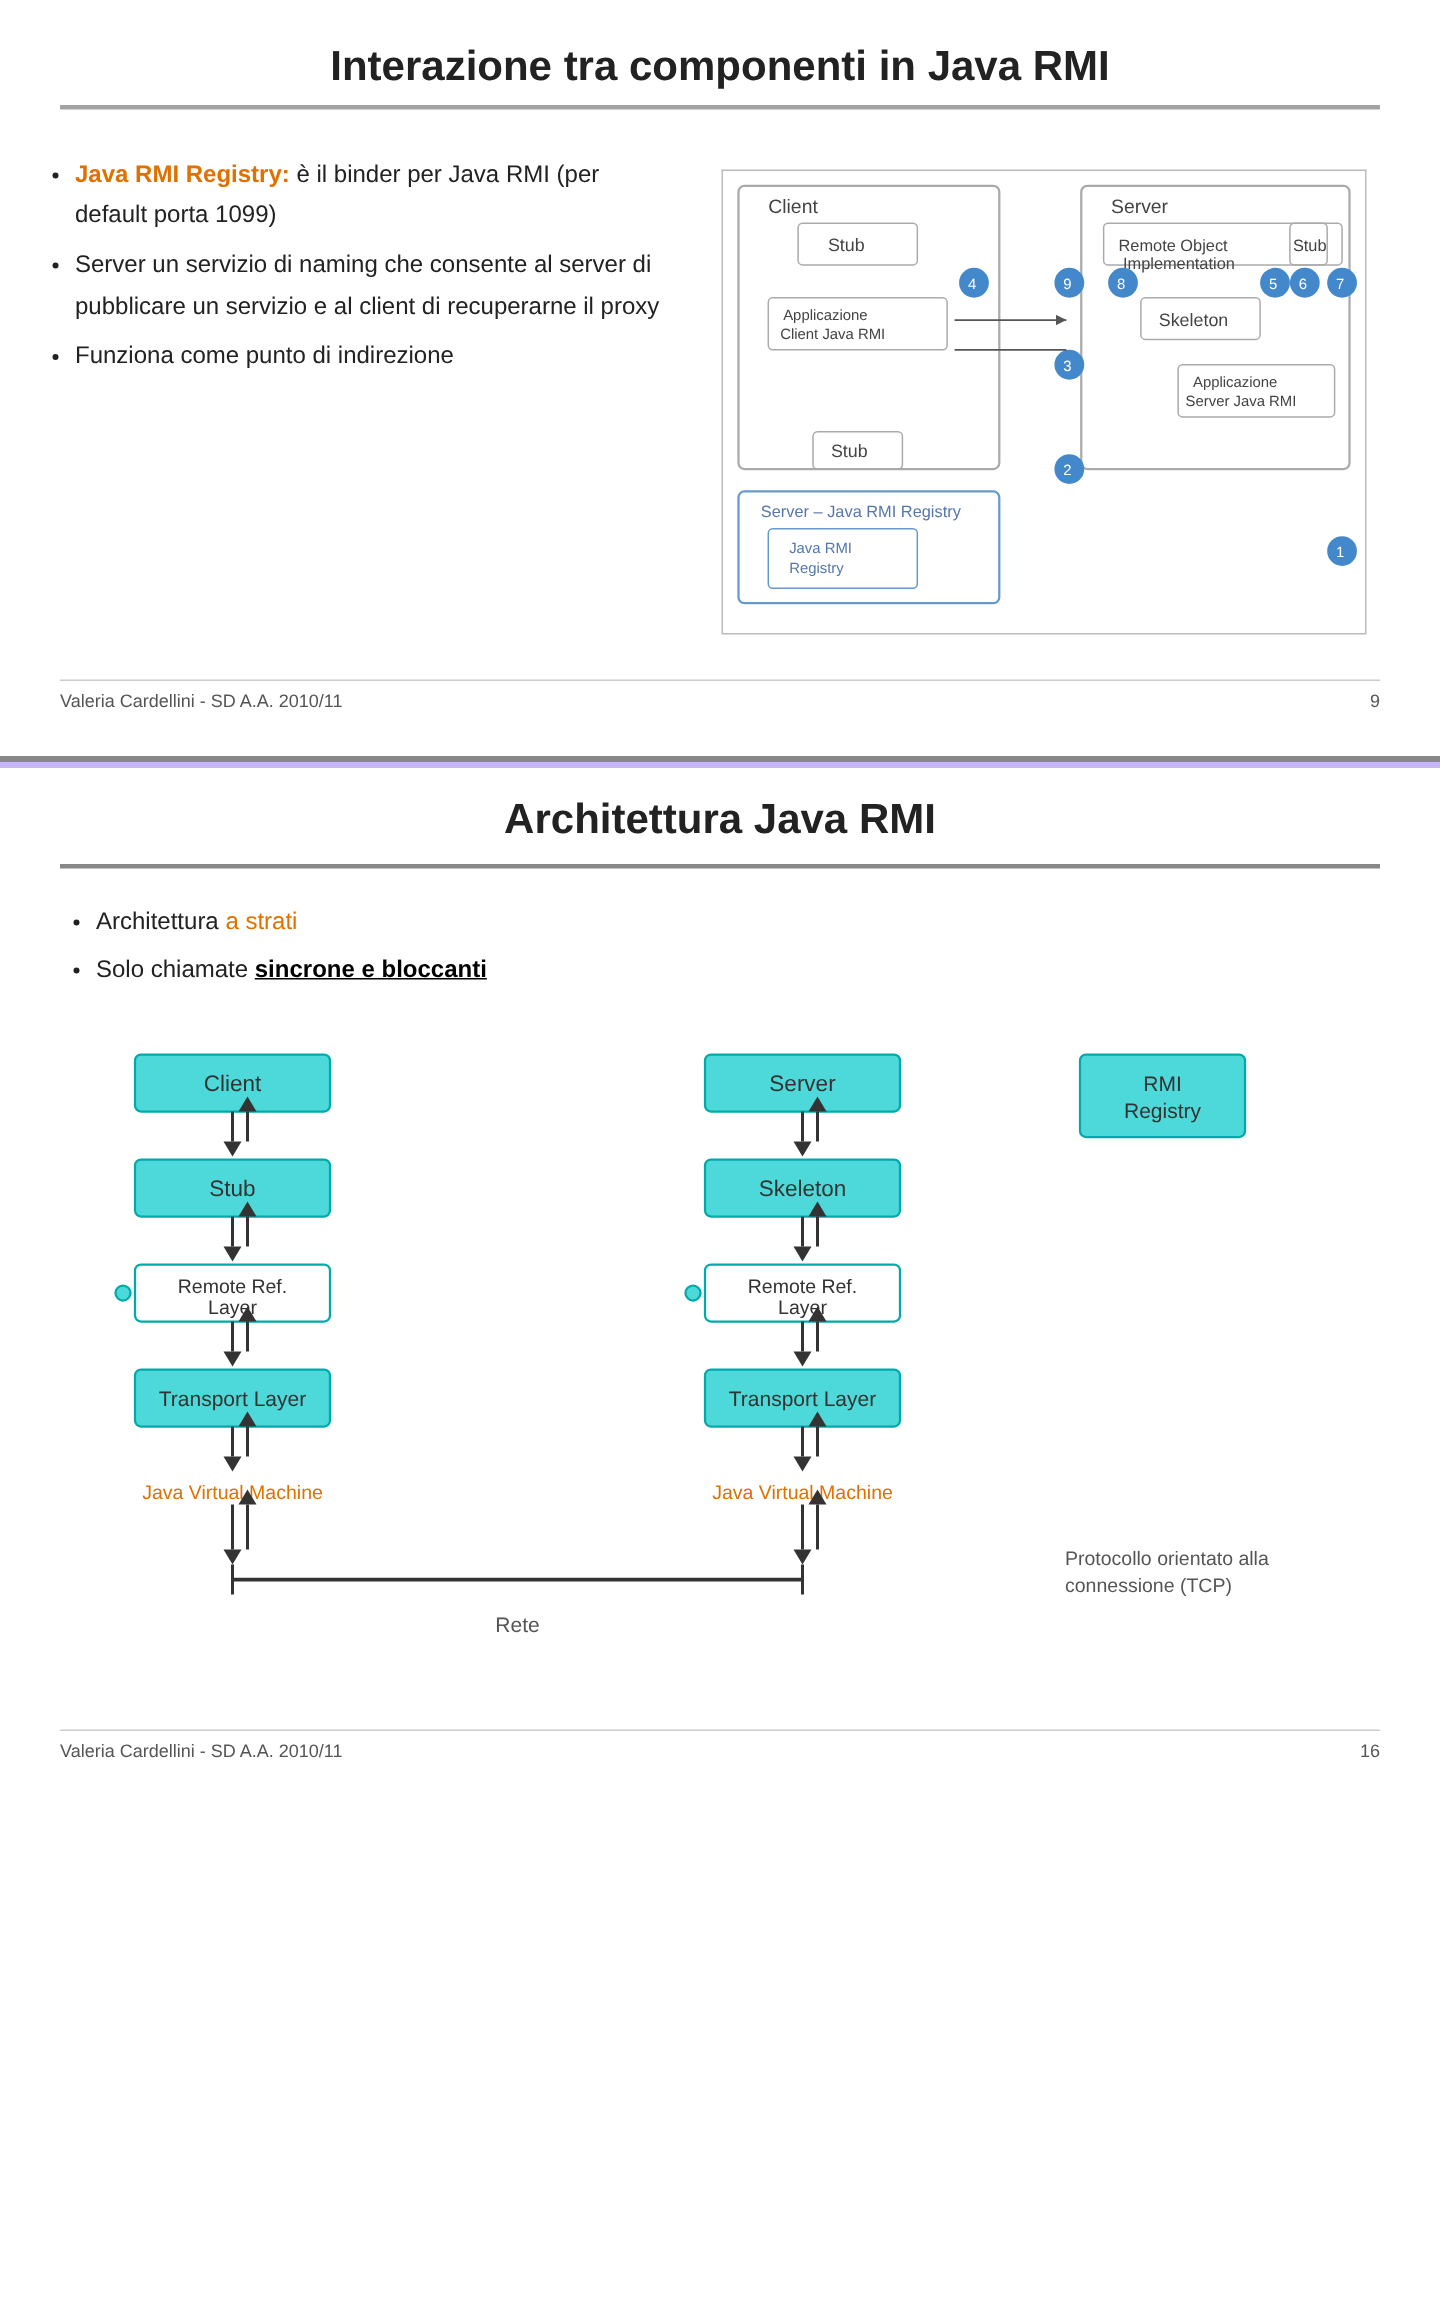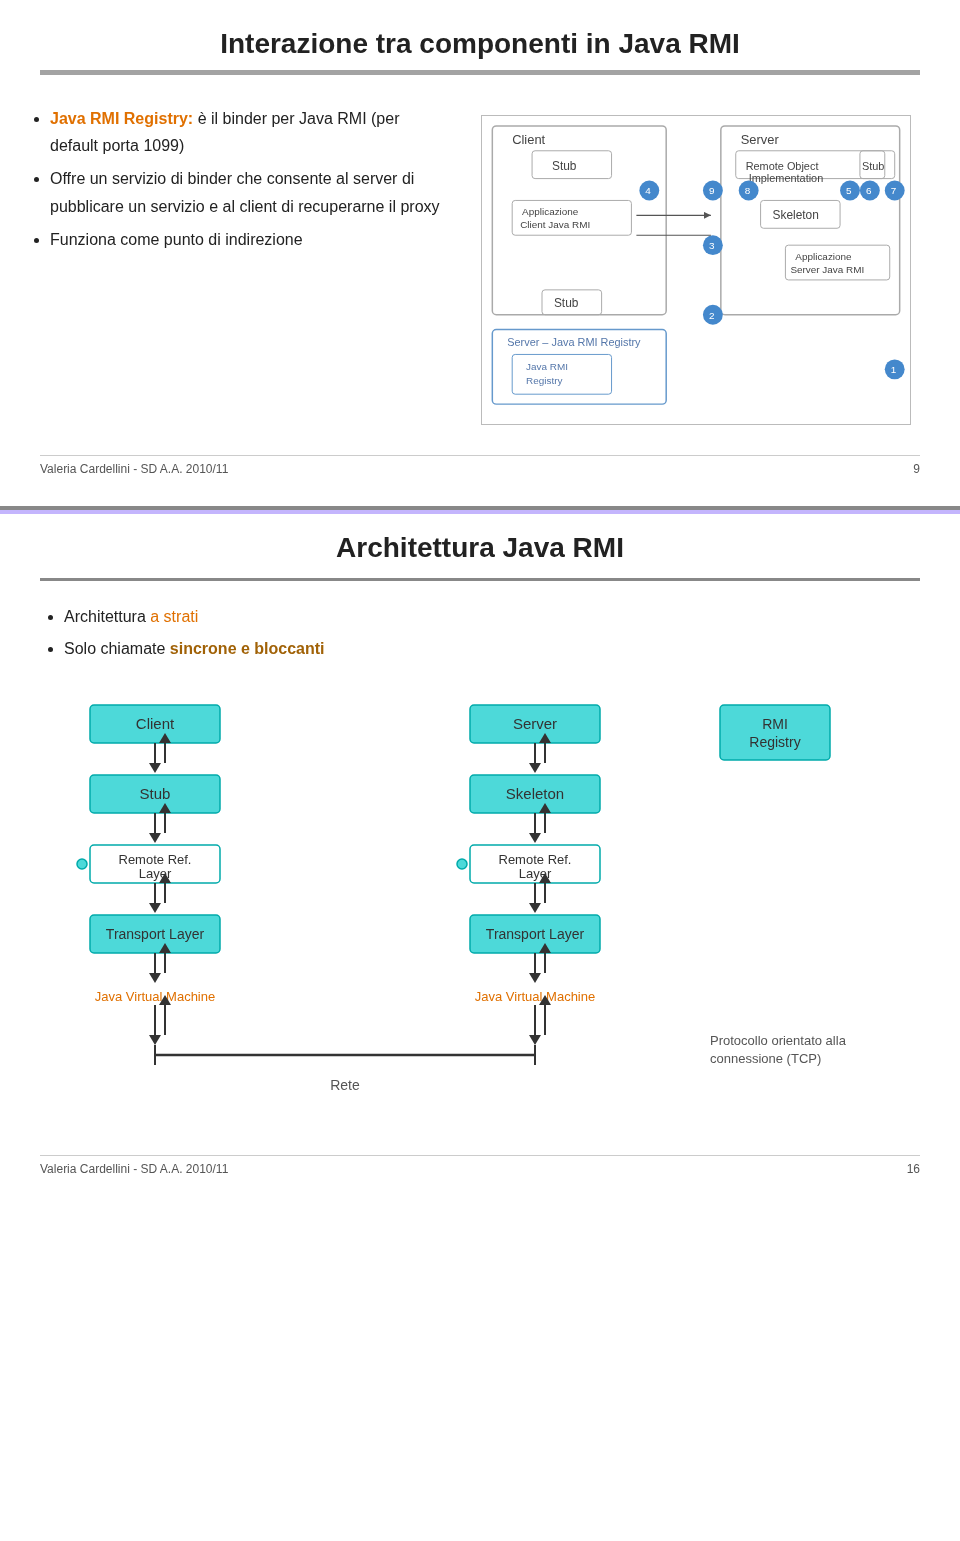--- a/index.html
+++ b/index.html
@@ -17,21 +17,21 @@
       width: 960px;
       padding: 0 40px 30px 40px;
       position: relative;
     }
 
     .slide-title {
       text-align: center;
       font-size: 28px;
       font-weight: bold;
       padding: 28px 0 10px 0;
-      border-bottom: 5px solid #a3a3a3;
+      border-bottom: 3px solid #a3a3a3;
       margin-bottom: 30px;
     }
 
     .slide1-content {
       display: flex;
       flex-direction: row;
       gap: 24px;
       margin-top: 10px;
       justify-content: flex-end;
     }
@@ -94,21 +94,21 @@
       line-height: 2;
       margin-bottom: 30px;
     }
 
     .slide2-bullets ul {
       list-style: disc;
       padding-left: 24px;
     }
 
     .highlight-orange { color: #e07000; font-weight: normal; }
-    .highlight-teal { color: #a16207; font-weight: bold; }
+    .highlight-teal { color: #000000; font-weight: bold; text-decoration: underline; }
 
     .footer-line2 {
       font-size: 12px;
       color: #555;
       margin-top: 30px;
       display: flex;
       justify-content: space-between;
       border-top: 1px solid #ccc;
       padding-top: 6px;
     }
@@ -127,21 +127,21 @@
   <div class="slide-title">Interazione tra componenti in Java RMI</div>
 
   <div class="slide1-content">
     <div class="slide1-text">
       <ul>
         <li>
           <span class="highlight-orange">Java RMI Registry:</span>
           <span> è il binder per Java RMI (per default porta 1099)</span>
         </li>
         <li>
-          <span>Offre un servizio di binder che consente al server di pubblicare un servizio e al client di recuperarne il proxy</span>
+          <span>Server un servizio di naming che consente al server di pubblicare un servizio e al client di recuperarne il proxy</span>
         </li>
         <li>
           <span>Funziona come punto di indirezione</span>
         </li>
       </ul>
     </div>
 
     <div class="slide1-diagram">
 
       <svg width="430" height="310" viewBox="0 0 430 310" style="border:1px solid #bbb; background:#fff;">

